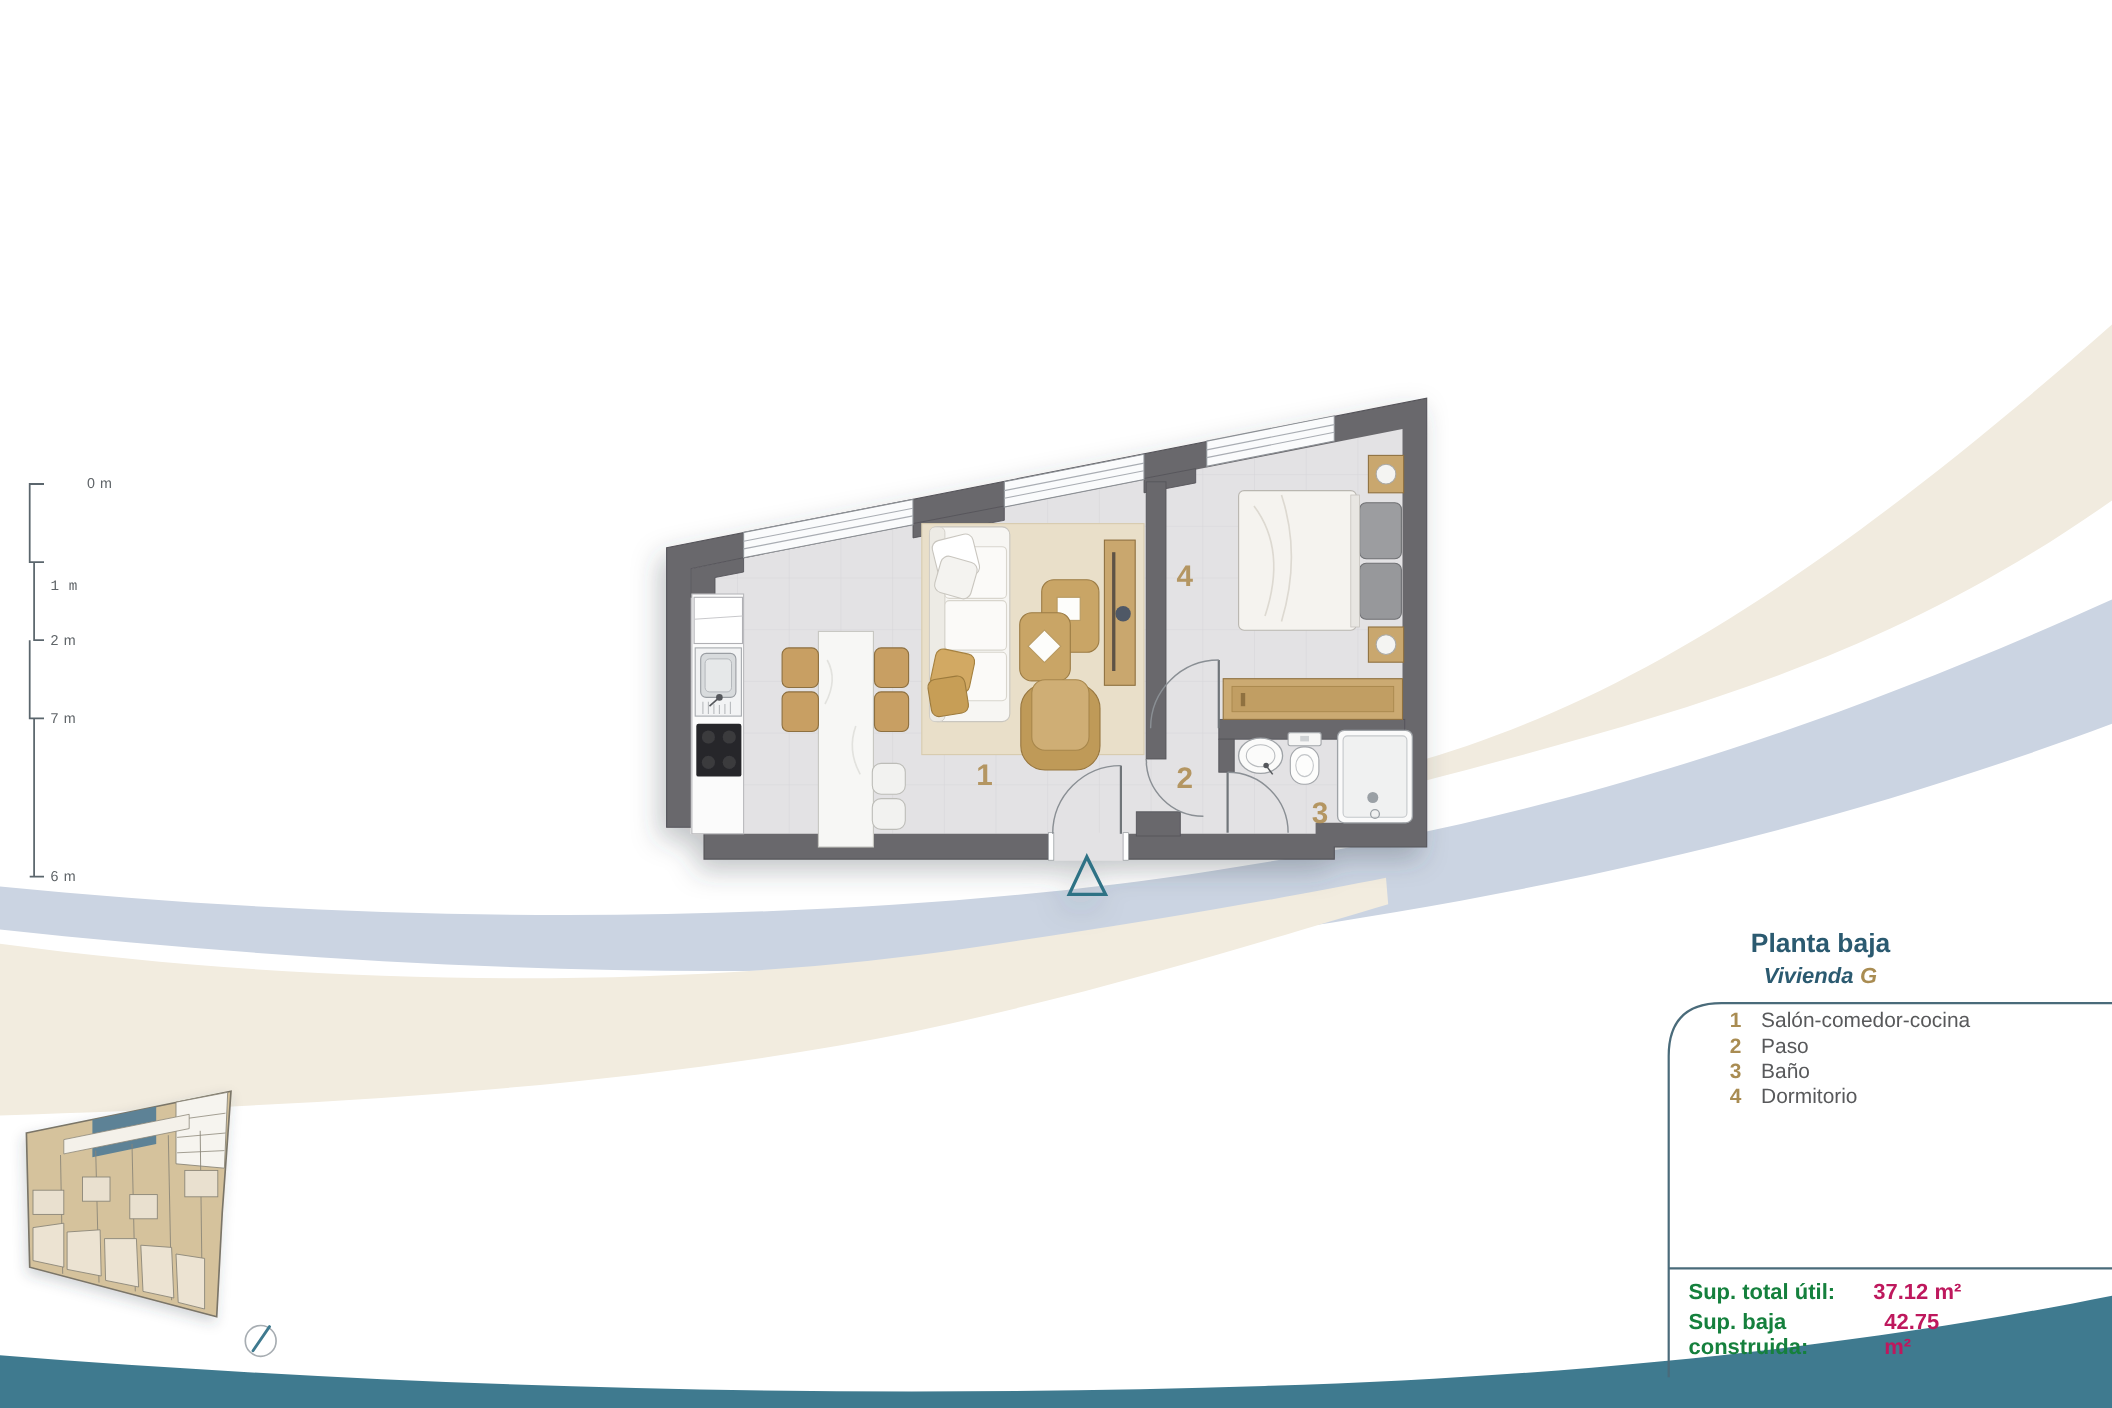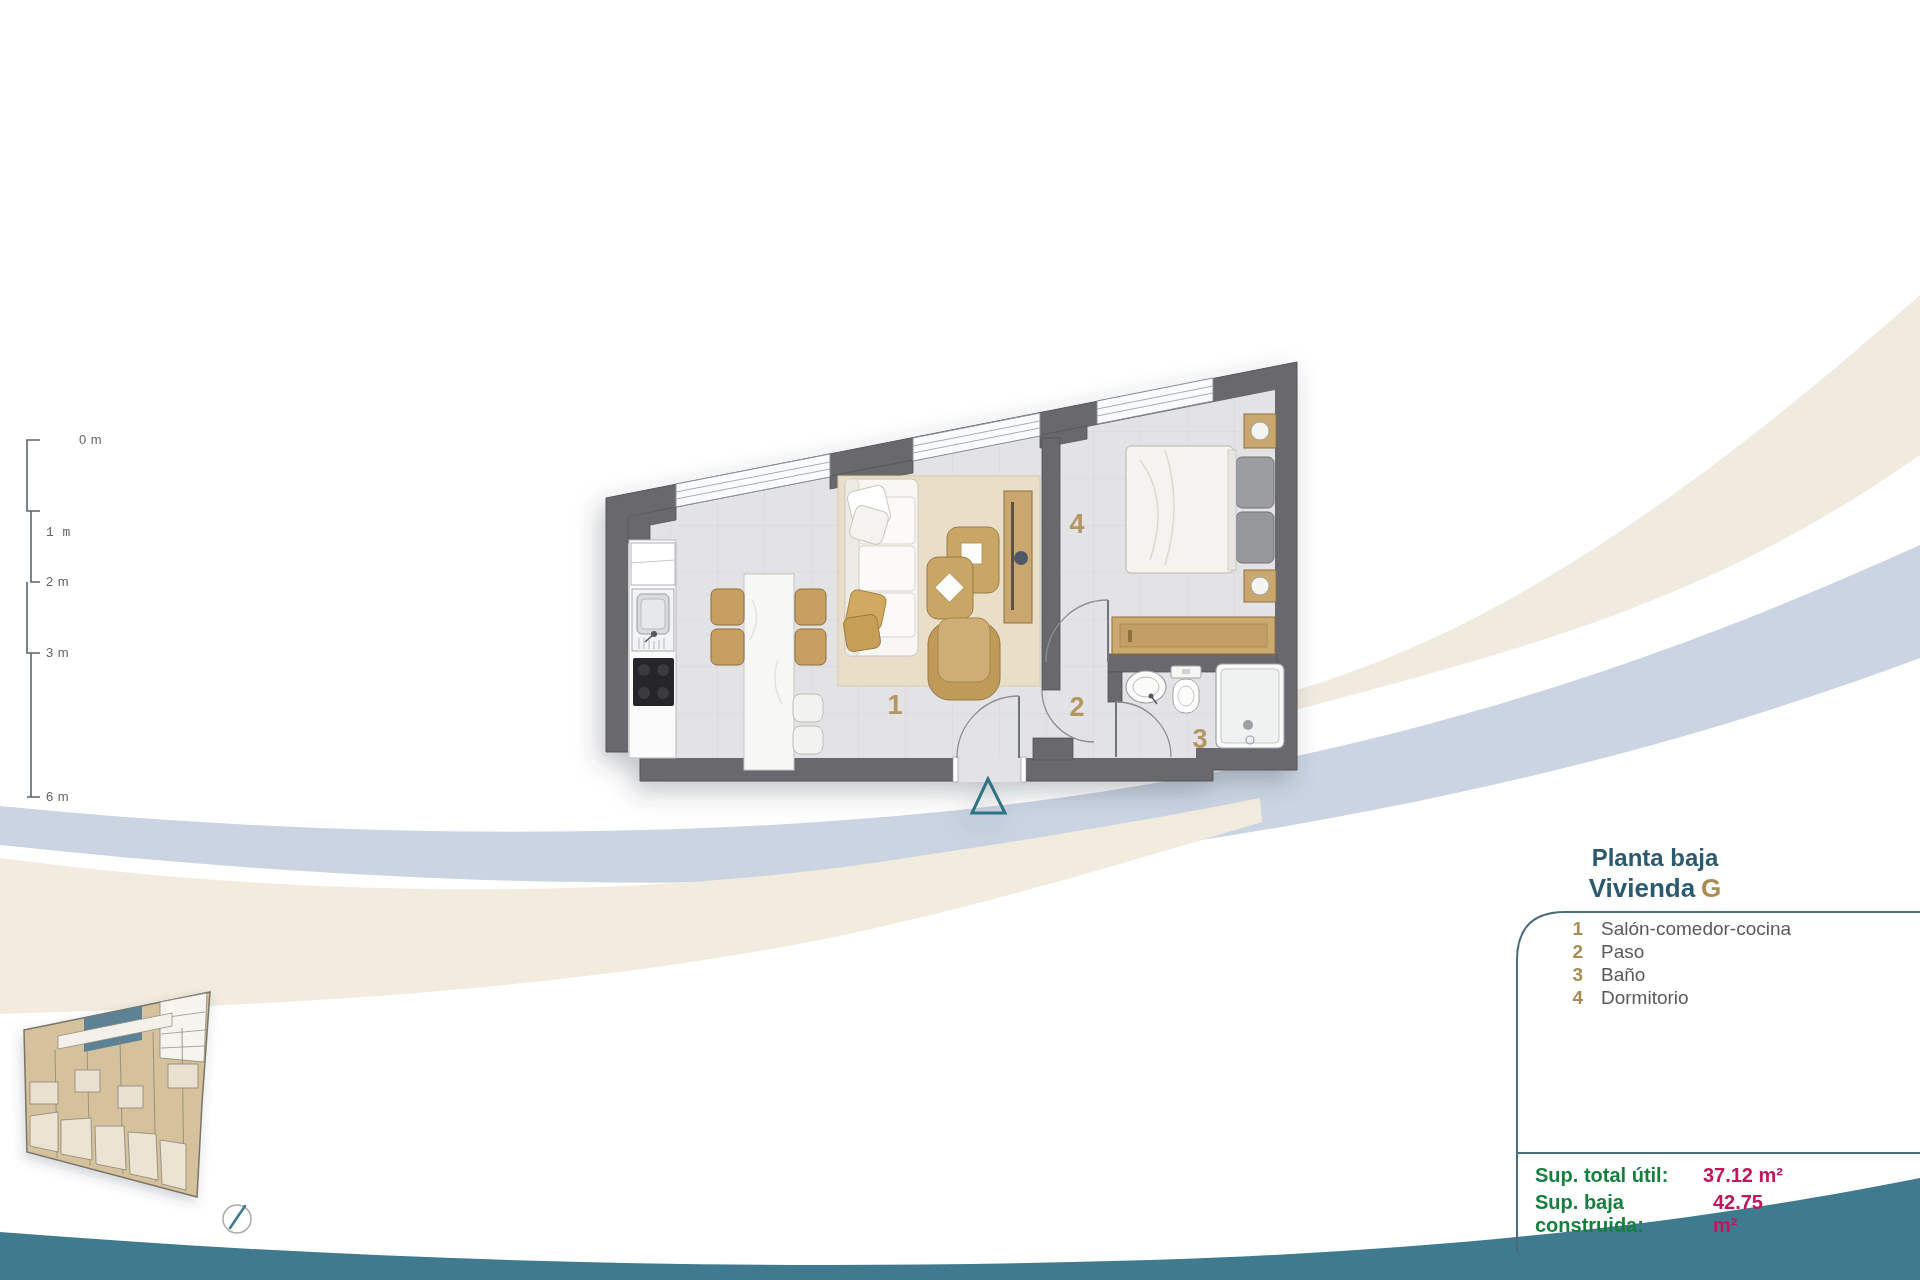--- a/index.html
+++ b/index.html
@@ -12,21 +12,21 @@
   
   .scale-label{font-size:13px;color:#5f6468;letter-spacing:.5px;}
   
   .room-num{
     width:34px;text-align:center;font-size:27px;font-weight:bold;
     color:#b19058;opacity:.92;
   }
   
   .title-block{left:1540px;top:843px;width:230px;text-align:center;line-height:30px;}
   .title-line1{font-size:24px;font-weight:bold;color:#2b5a70;}
-  .title-line2{font-size:26px;font-weight:bold;color:#2b5a70;}
+  .title-line2{font-size:20px;font-weight:bold;color:#2b5a70;font-style:italic;}
   .unit-letter{color:#a98c52;margin-left:6px;}
   
   .legend-rows{left:1545px;top:918px;width:360px;}
   .legend-row{display:flex;align-items:baseline;height:23px;}
   .legend-num{width:38px;text-align:right;font-size:19px;font-weight:bold;color:#a98c52;}
   .legend-label{margin-left:18px;font-size:19px;color:#58595b;text-align:center;}
   
   .totals{left:1535px;top:1164px;width:248px;}
   .totals-row{display:flex;justify-content:space-between;height:27px;align-items:baseline;}
   .totals-label{font-size:20px;font-weight:bold;color:#15803d;}
@@ -290,21 +290,21 @@
 
   <g fill="none" stroke="#4a6b7a" stroke-width="2">
     <path d="M 1920 912 L 1565 912 Q 1517 912 1517 960 L 1517 1252"></path>
     <line x1="1517" y1="1153" x2="1920" y2="1153"></line>
   </g>
 </svg>
 
 <div class="abs scale-label" style="left:46px;top:432px;margin-left:33px;">0 m</div>
 <div class="abs scale-label" style="left:46px;top:525px;font-family:Liberation Mono, monospace;">1 m</div>
 <div class="abs scale-label" style="left:46px;top:574px;">2 m</div>
-<div class="abs scale-label" style="left:46px;top:645px;">3 m</div>
+<div class="abs scale-label" style="left:46px;top:645px;">7 m</div>
 <div class="abs scale-label" style="left:46px;top:789px;">6 m</div>
 
 <div class="abs room-num" style="left:878px;top:690px;">1</div>
 <div class="abs room-num" style="left:1060px;top:692px;">2</div>
 <div class="abs room-num" style="left:1183px;top:724px;">3</div>
 <div class="abs room-num" style="left:1060px;top:509px;">4</div>
 
 <div class="abs title-block">
   <div class="title-line1">Planta baja</div>
   <div class="title-line2"><span>Vivienda</span><span class="unit-letter">G</span></div>

